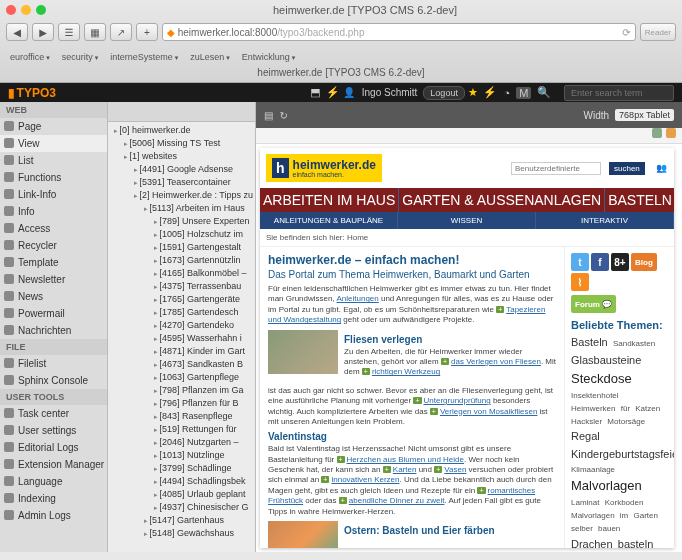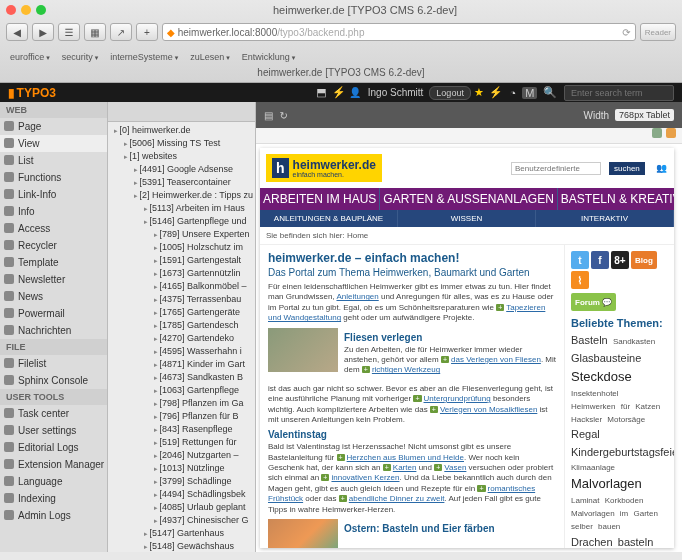--- a/index.html
+++ b/index.html
@@ -22,21 +22,21 @@
 
 
 .typo3-top { height: 19px; background: #1a1a1a; display: flex; align-items: center; padding: 0 8px; color: #ccc; }
 .typo3-logo { color: #ff8700; font-weight: bold; font-size: 12px; display: flex; align-items: center; }
 .typo3-logo::before { content: "▮"; color: #ff8700; margin-right: 2px; }
 .typo3-top .spacer { flex: 1; }
 .typo3-top .icon { margin: 0 3px; font-size: 11px; }
 .user-info { display: flex; align-items: center; gap: 6px; font-size: 10px; }
 .logout-btn { background: #333; border: 1px solid #555; padding: 1px 6px; border-radius: 6px; color: #ccc; font-size: 9px; }
 .star { color: #ffcc00; }
-.search-top { background: #333; border: 1px solid #555; padding: 2px 6px; border-radius: 2px; color: #888; font-size: 9px; width: 110px; margin-left: 4px; }
+.search-top { background: #333; border: 1px solid #555; padding: 2px 6px; border-radius: 2px; color: #888; font-size: 9px; width: 110px; margin-left: 10px; }
 
 
 .main { display: flex; height: calc(560px - 20px - 24px - 18px - 20px - 28px); }
 
 
 .module-menu { width: 108px; background: #dcdcdc; border-right: 1px solid #bbb; overflow: hidden; }
 .mgroup { padding: 3px 6px; font-size: 9px; font-weight: bold; color: #666; text-transform: uppercase; background: #d0d0d0; }
 .mitem { padding: 3px 6px 3px 18px; font-size: 10px; color: #333; white-space: nowrap; overflow: hidden; cursor: pointer; position: relative; }
 .mitem.active { background: #eee; }
 .mitem::before { content: ""; width: 10px; height: 10px; position: absolute; left: 4px; top: 3px; background: #888; border-radius: 2px; }
@@ -63,21 +63,21 @@
 .preview { flex: 1; margin: 4px 8px 4px 4px; background: #fff; box-shadow: 0 1px 4px rgba(0,0,0,0.25); overflow: hidden; display: flex; flex-direction: column; font-size: 9px; }
 .pv-header { display: flex; align-items: center; padding: 6px; gap: 6px; }
 .pv-logo { background: #ffd400; padding: 4px 6px; display: flex; align-items: center; gap: 4px; }
 .pv-logo .h { background: #1b3a6b; color: #fff; font-weight: bold; padding: 2px 4px; font-size: 14px; }
 .pv-logo .txt { color: #1b3a6b; font-weight: bold; font-size: 12px; line-height: 1; }
 .pv-logo .sub { color: #1b3a6b; font-size: 7px; }
 .pv-search { margin-left: auto; display: flex; align-items: center; gap: 8px; }
 .pv-search input { width: 90px; border: 1px solid #ccc; padding: 1px 3px; font-size: 8px; }
 .pv-search button { background: #1b3a6b; color: #fff; border: none; padding: 2px 5px; font-size: 8px; }
 
-.pv-nav { display: flex; background: #701a75; color: #fff; font-size: 12px; }
+.pv-nav { display: flex; background: #7f1d1d; color: #fff; font-size: 14px; }
 .pv-nav .cell { flex: 1; padding: 4px 3px; text-align: center; border-right: 1px solid #3a5a8b; white-space: nowrap; }
 .pv-nav2 { display: flex; background: #26477c; color: #fff; font-size: 8px; }
 .pv-nav2 .cell { flex: 1; padding: 4px 3px; text-align: center; border-right: 1px solid #3a5a8b; white-space: nowrap; }
 .breadcrumb { padding: 4px 6px; font-size: 8px; color: #555; border-bottom: 1px solid #eee; }
 
 .pv-body { display: flex; flex: 1; overflow: hidden; }
 .pv-main { flex: 1; padding: 6px 8px; overflow: hidden; }
 .pv-main h1 { color: #1b5a8b; font-size: 12px; margin-bottom: 2px; }
 .pv-main h2 { color: #1b5a8b; font-size: 10px; font-weight: normal; margin-bottom: 4px; }
 .pv-main p { font-size: 8px; color: #444; line-height: 1.3; margin-bottom: 4px; }
@@ -189,21 +189,20 @@
   <div class="page-tree">
     <div class="tree-tools"></div>
     <div class="tree-body" id="tree-body">
         <div class="tn ti0">[0] heimwerker.de</div>
         <div class="tn ti1">[5006] Missing TS Test</div>
         <div class="tn ti1">[1] websites</div>
         <div class="tn ti2">[4491] Google Adsense</div>
         <div class="tn ti2">[5391] Teasercontainer</div>
         <div class="tn ti2">[2] Heimwerker.de : Tipps zum</div>
         <div class="tn ti3">[5113] Arbeiten im Haus</div>
-        <div class="tn ti3">[5146] Gartenpflege und</div>
         <div class="tn ti4">[789] Unsere Experten</div>
         <div class="tn ti4">[1005] Holzschutz im</div>
         <div class="tn ti4">[1591] Gartengestalt</div>
         <div class="tn ti4">[1673] Gartennützlin</div>
         <div class="tn ti4">[4165] Balkonmöbel –</div>
         <div class="tn ti4">[4375] Terrassenbau</div>
         <div class="tn ti4">[1765] Gartengeräte</div>
         <div class="tn ti4">[1785] Gartendesch</div>
         <div class="tn ti4">[4270] Gartendeko</div>
         <div class="tn ti4">[4595] Wasserhahn i</div>

